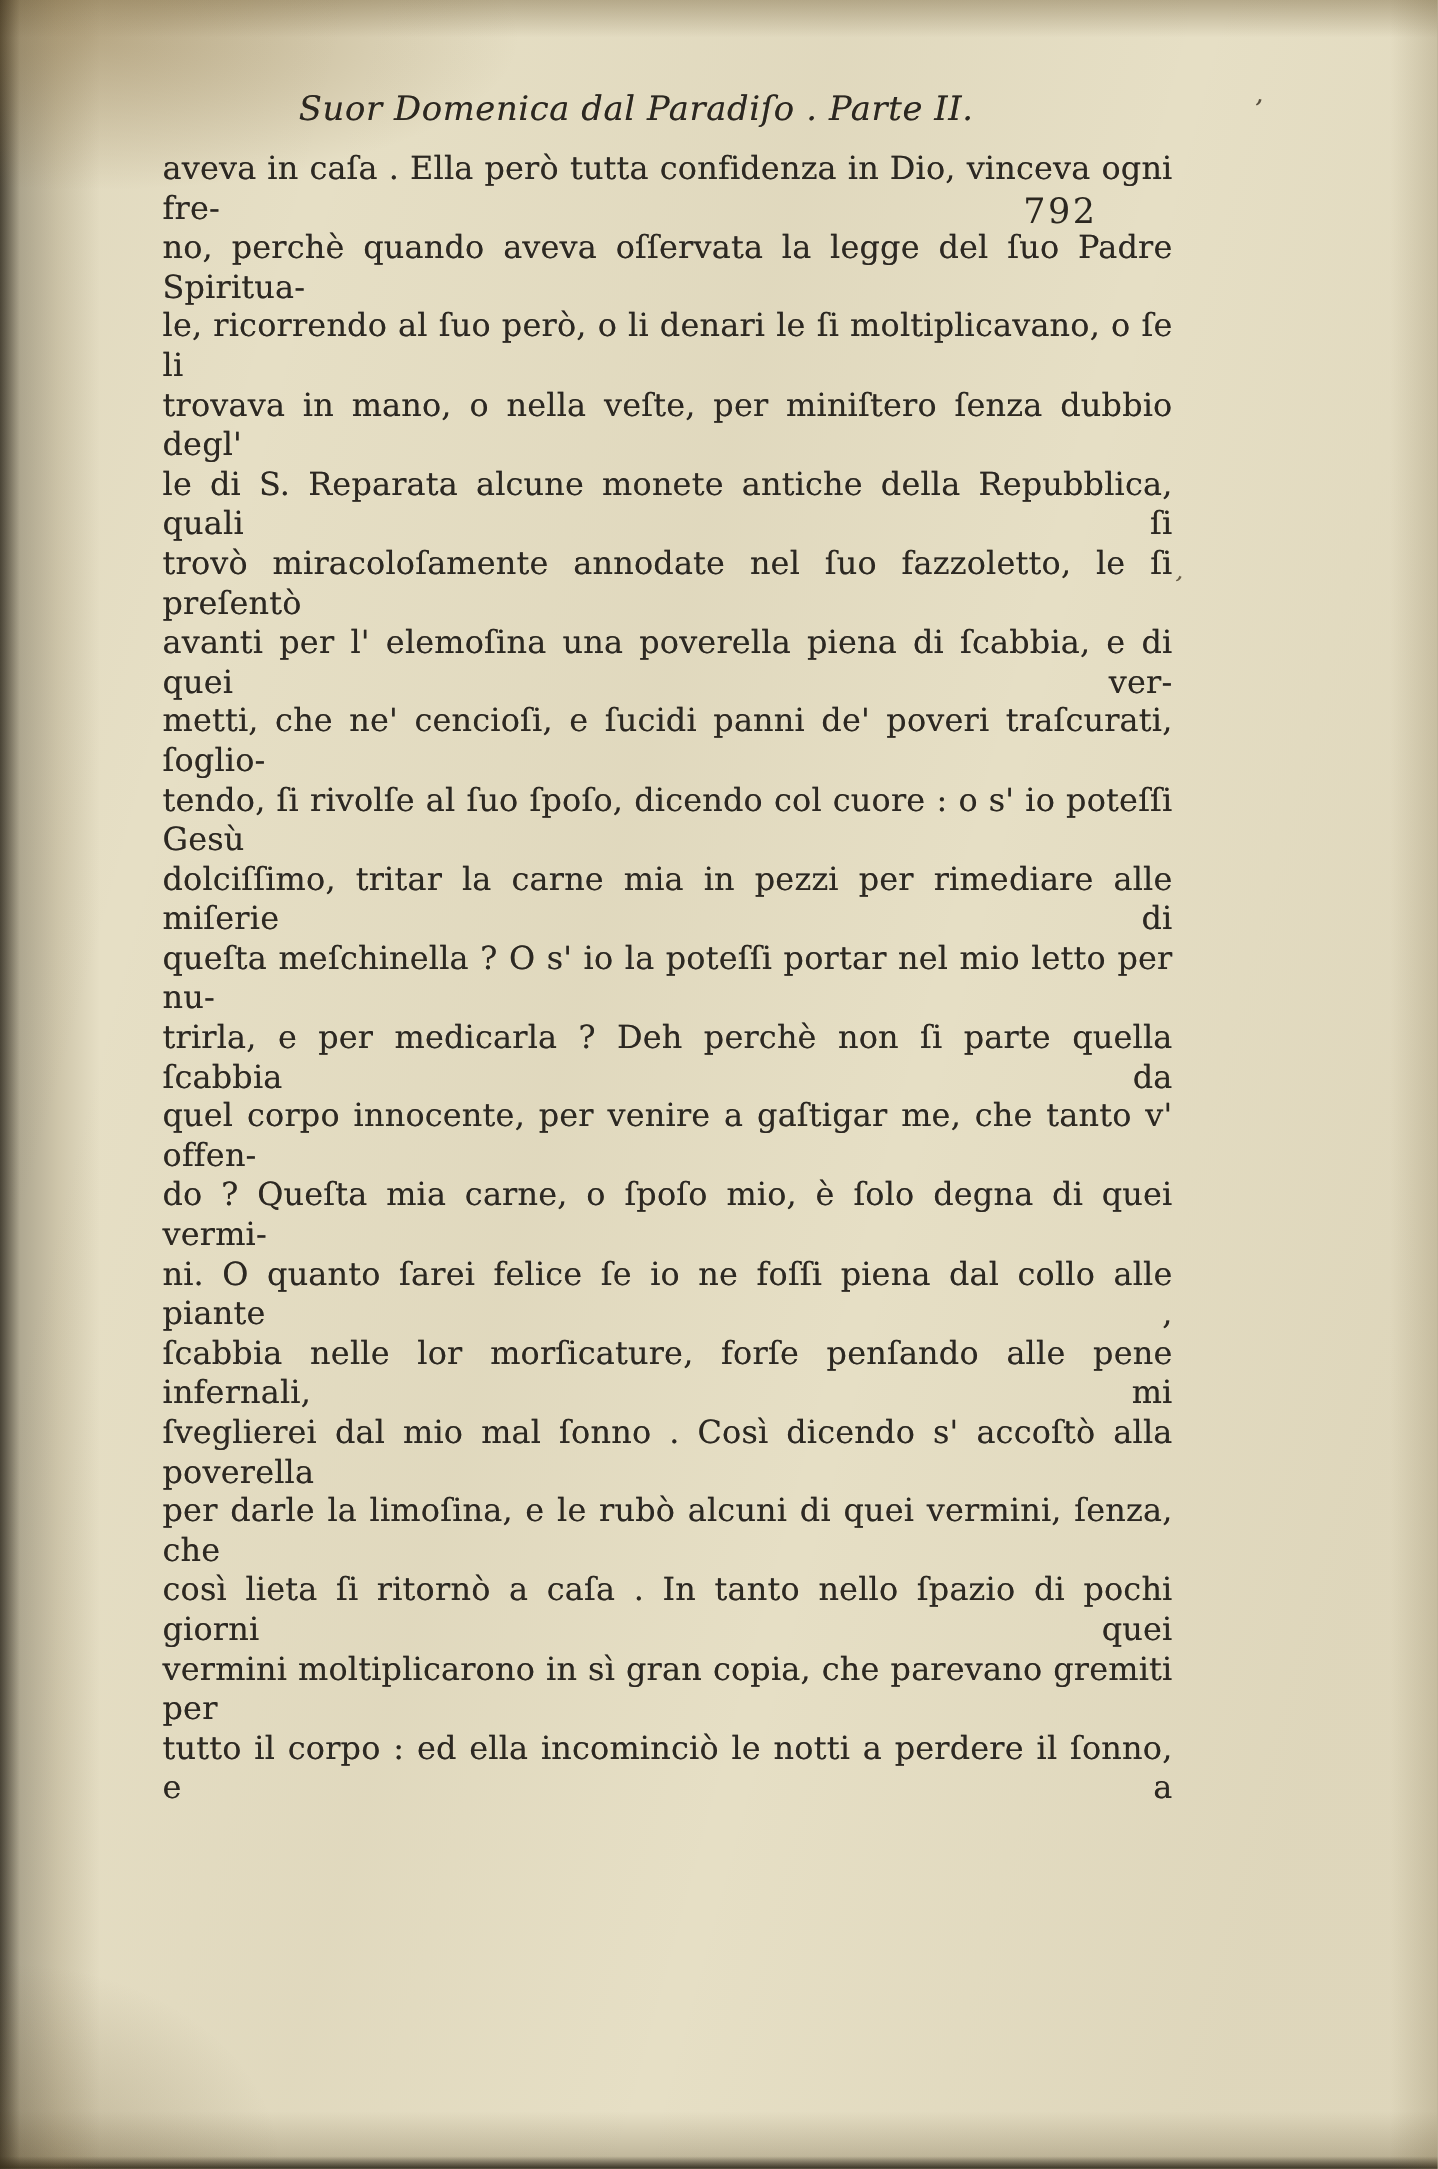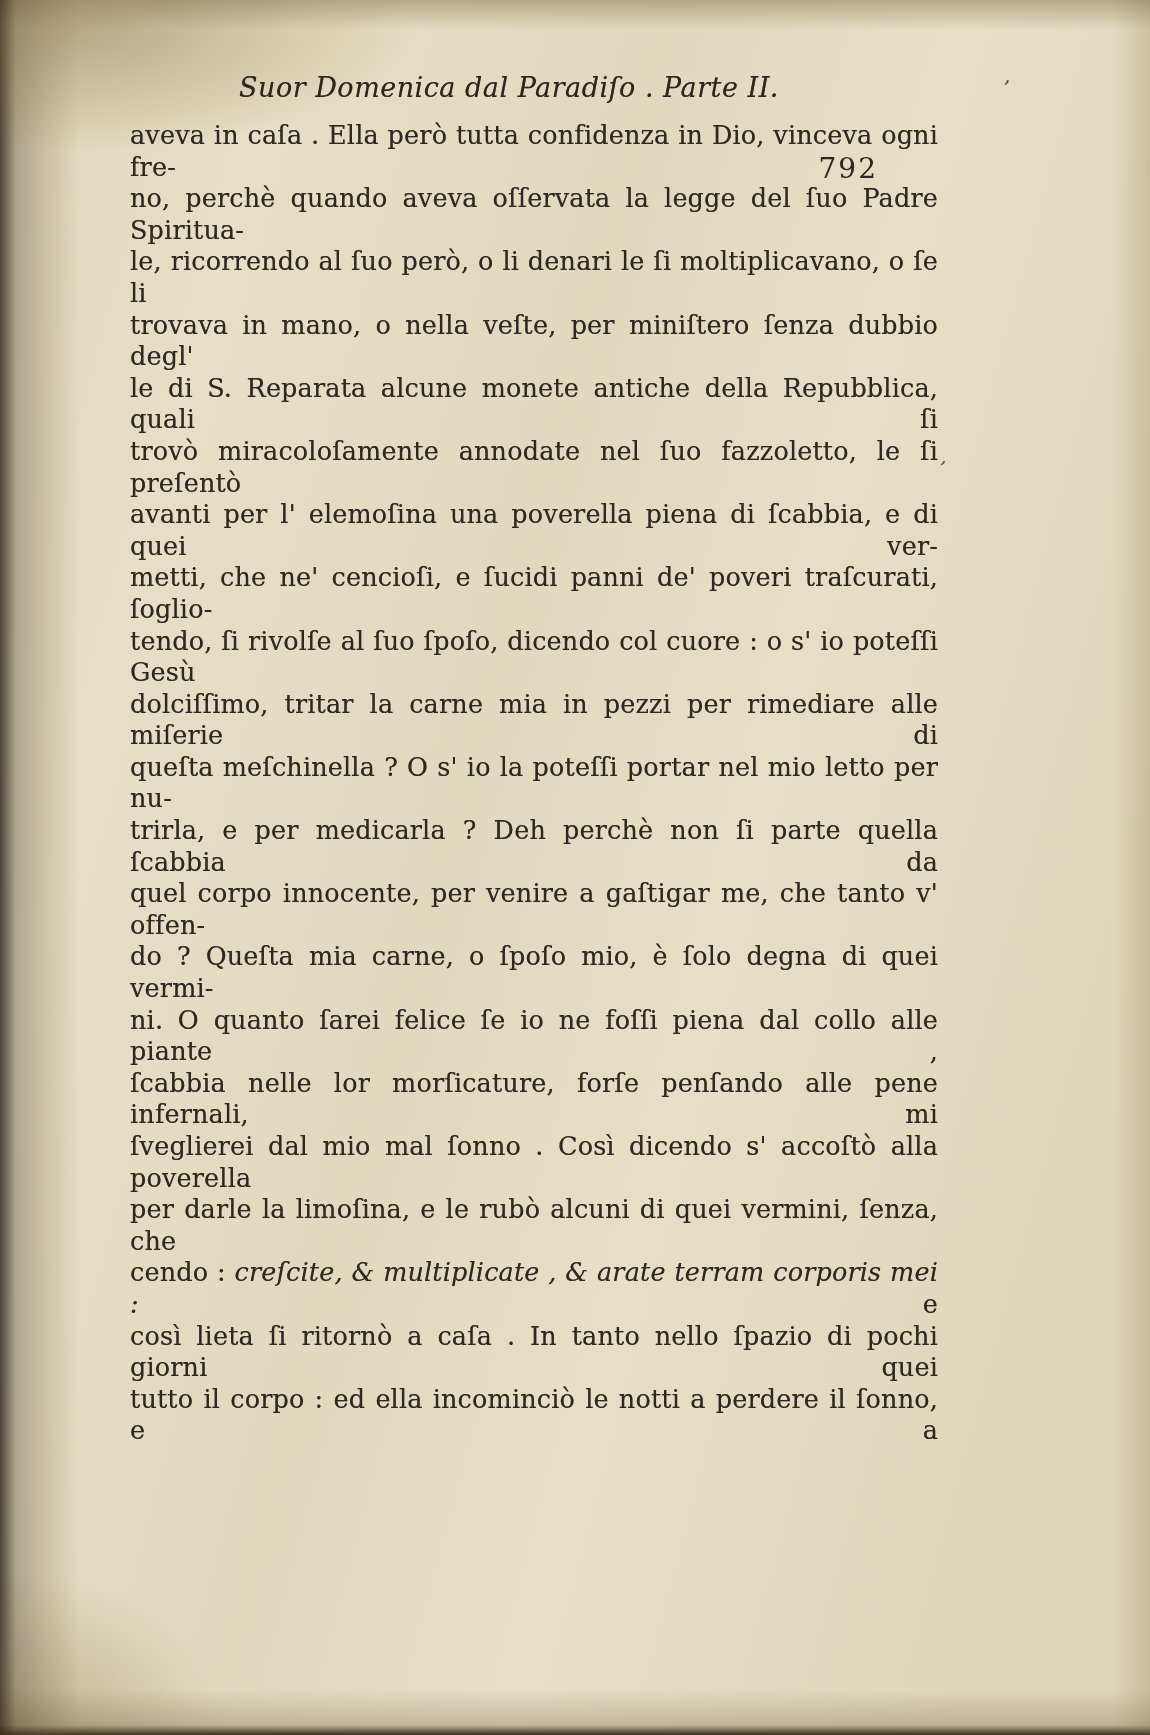--- a/index.html
+++ b/index.html
@@ -114,19 +114,19 @@
         <div class="line"><span>tendo, ſi rivolſe al ſuo ſpoſo, dicendo col cuore : o s' io poteſſi Gesù</span></div>
         <div class="line"><span>dolciſſimo, tritar la carne mia in pezzi per rimediare alle miſerie di</span></div>
         <div class="line"><span>queſta meſchinella ?  O s' io la poteſſi portar nel mio letto per nu-</span></div>
         <div class="line"><span>trirla, e per medicarla ?  Deh perchè non ſi parte quella ſcabbia da</span></div>
         <div class="line"><span>quel corpo innocente, per venire a gaſtigar me, che tanto v' offen-</span></div>
         <div class="line"><span>do ?  Queſta mia carne, o ſpoſo mio, è ſolo degna di quei vermi-</span></div>
         <div class="line"><span>ni.  O quanto ſarei felice ſe io ne foſſi piena dal collo alle piante ,</span></div>
         <div class="line"><span>ſcabbia nelle lor morſicature, forſe penſando alle pene infernali, mi</span></div>
         <div class="line"><span>ſveglierei dal mio mal ſonno .  Così dicendo s' accoſtò alla poverella</span></div>
         <div class="line"><span>per darle la limoſina, e le rubò alcuni di quei vermini, ſenza, che</span></div>
-        <div class="line"><span>cendo : </span><span class="it">creſcite, &amp; multiplicate , &amp; arate terram corporis mei :</span><span> e</span></div>
         <div class="line"><span>così lieta ſi ritornò a caſa .  In tanto nello ſpazio di pochi giorni quei</span></div>
+        <div class="line"><span>vermini moltiplicarono in sì gran copia, che parevano gremiti per</span></div>
         <div class="line"><span>tutto il corpo : ed ella incominciò le notti a perdere il ſonno, e a</span></div>
       </div>
 
   </div>
 </div>
 
 </body></html>

